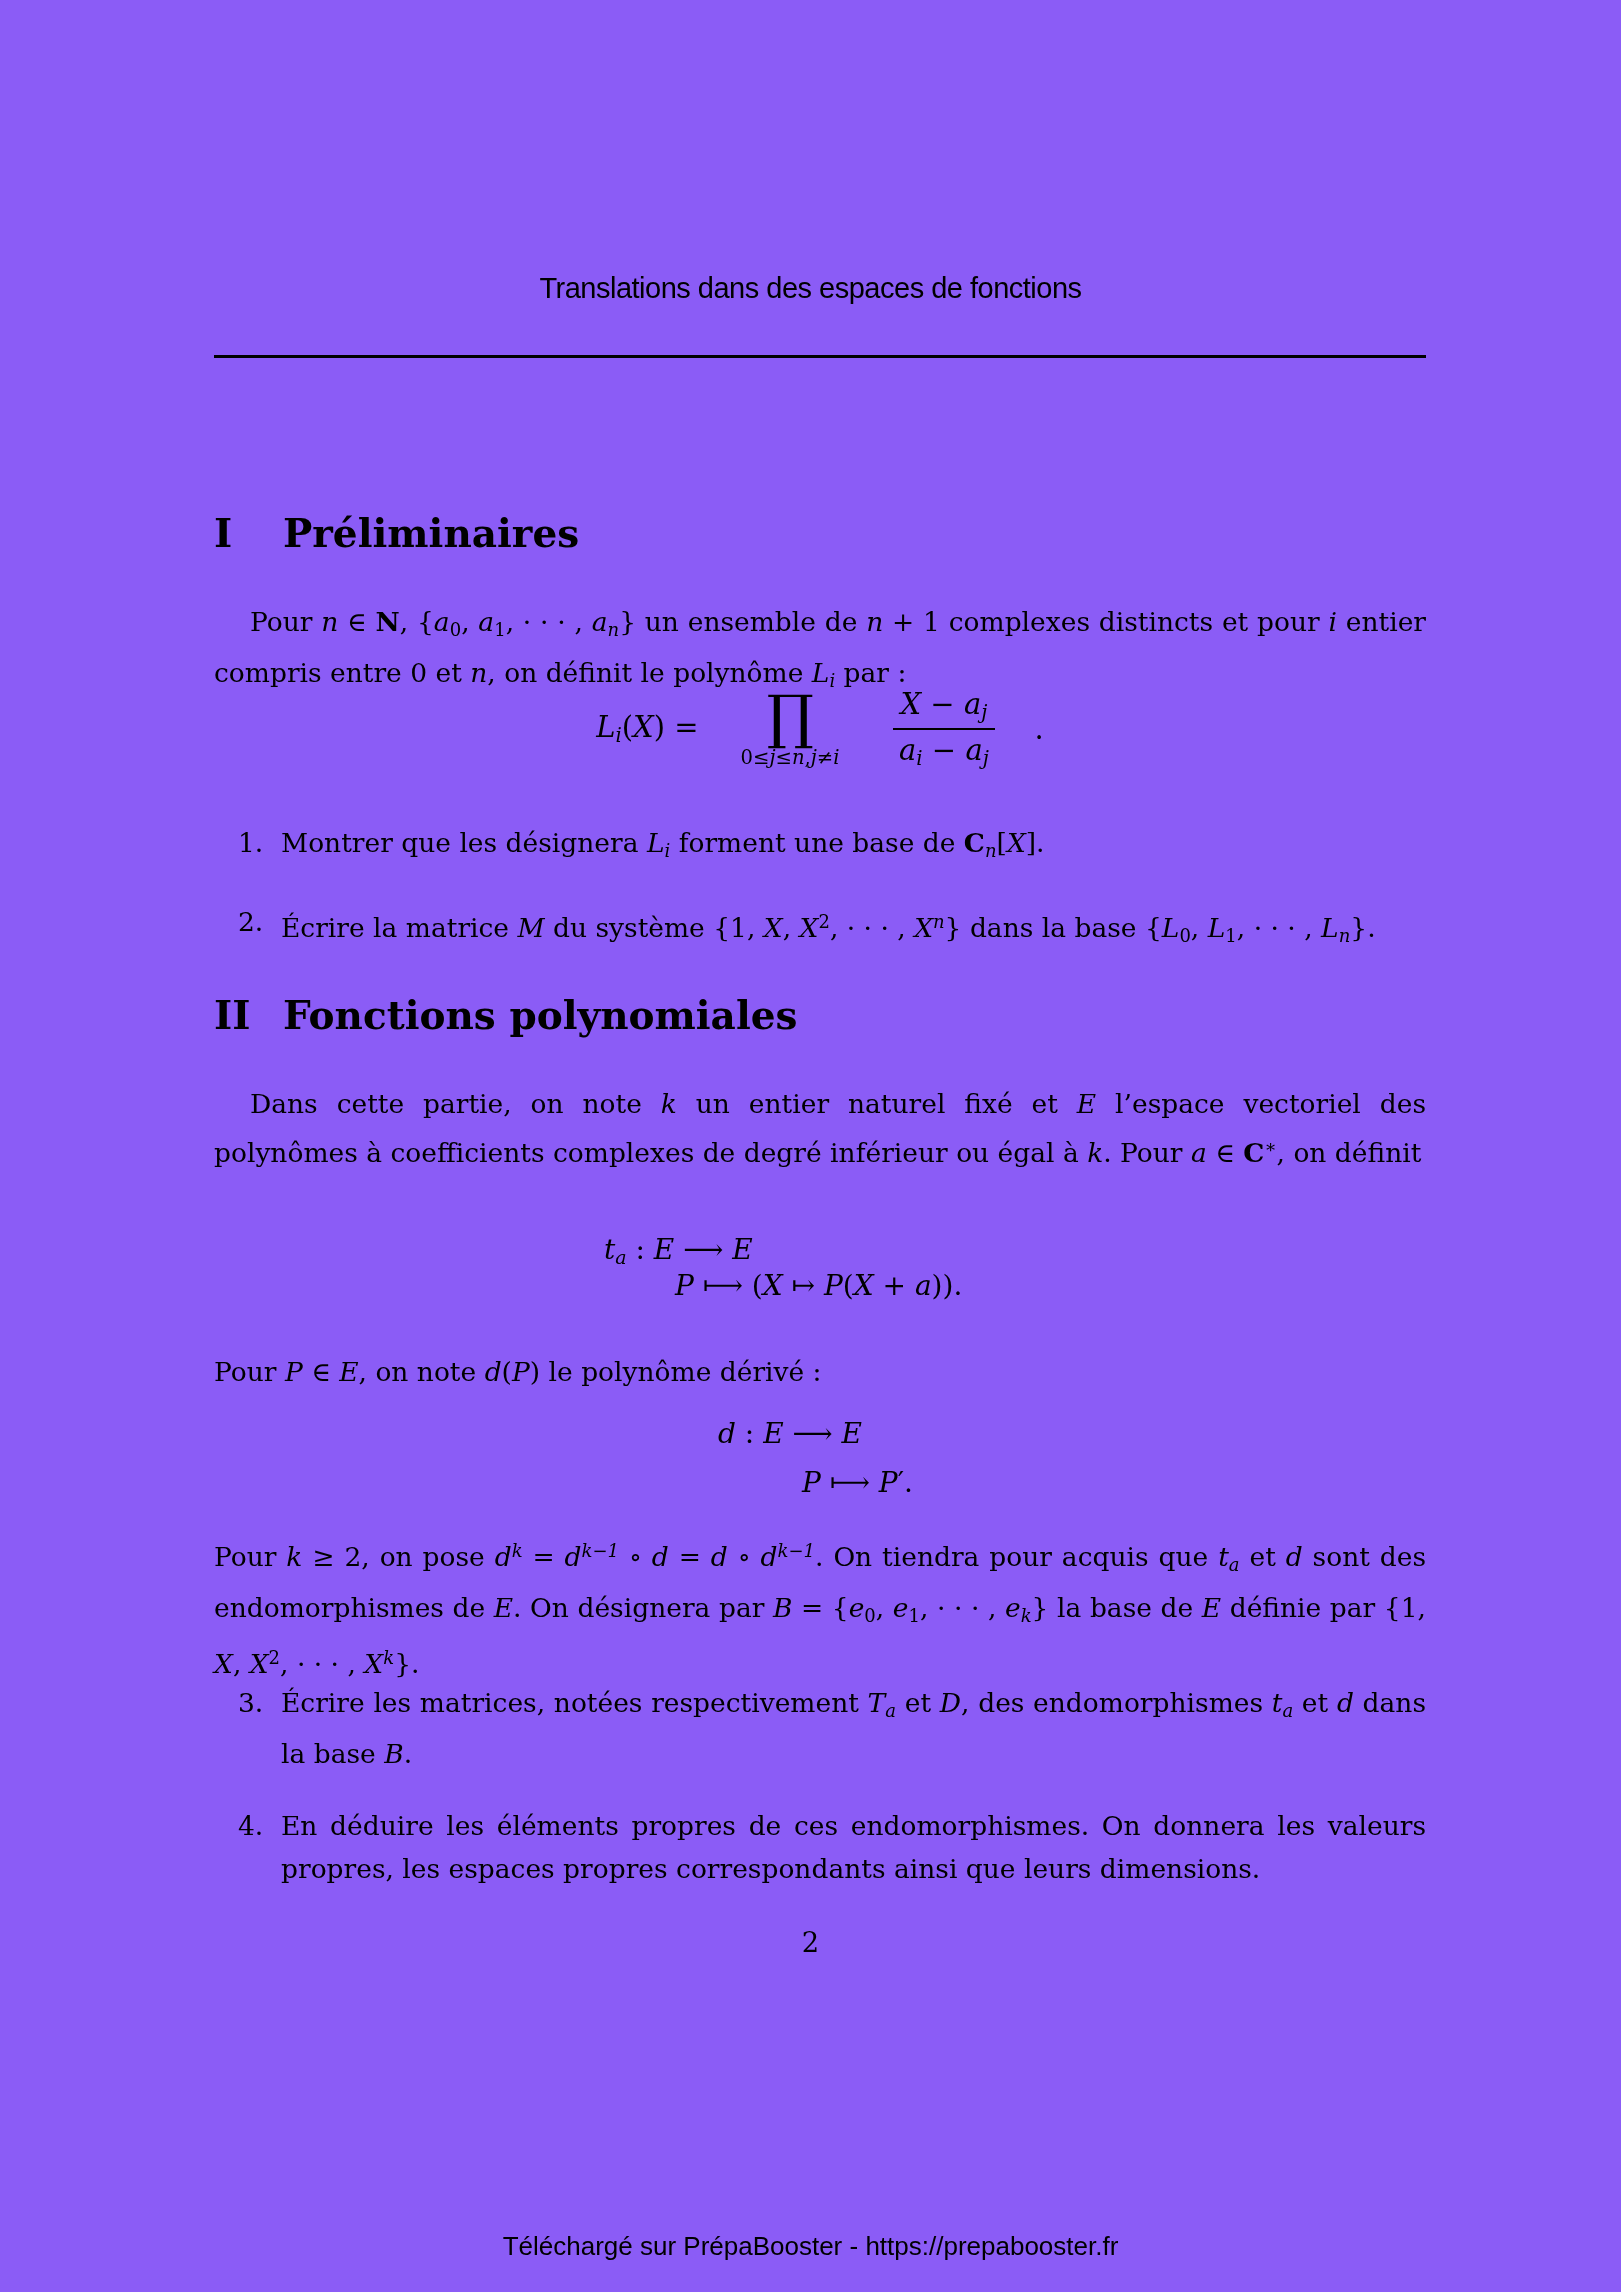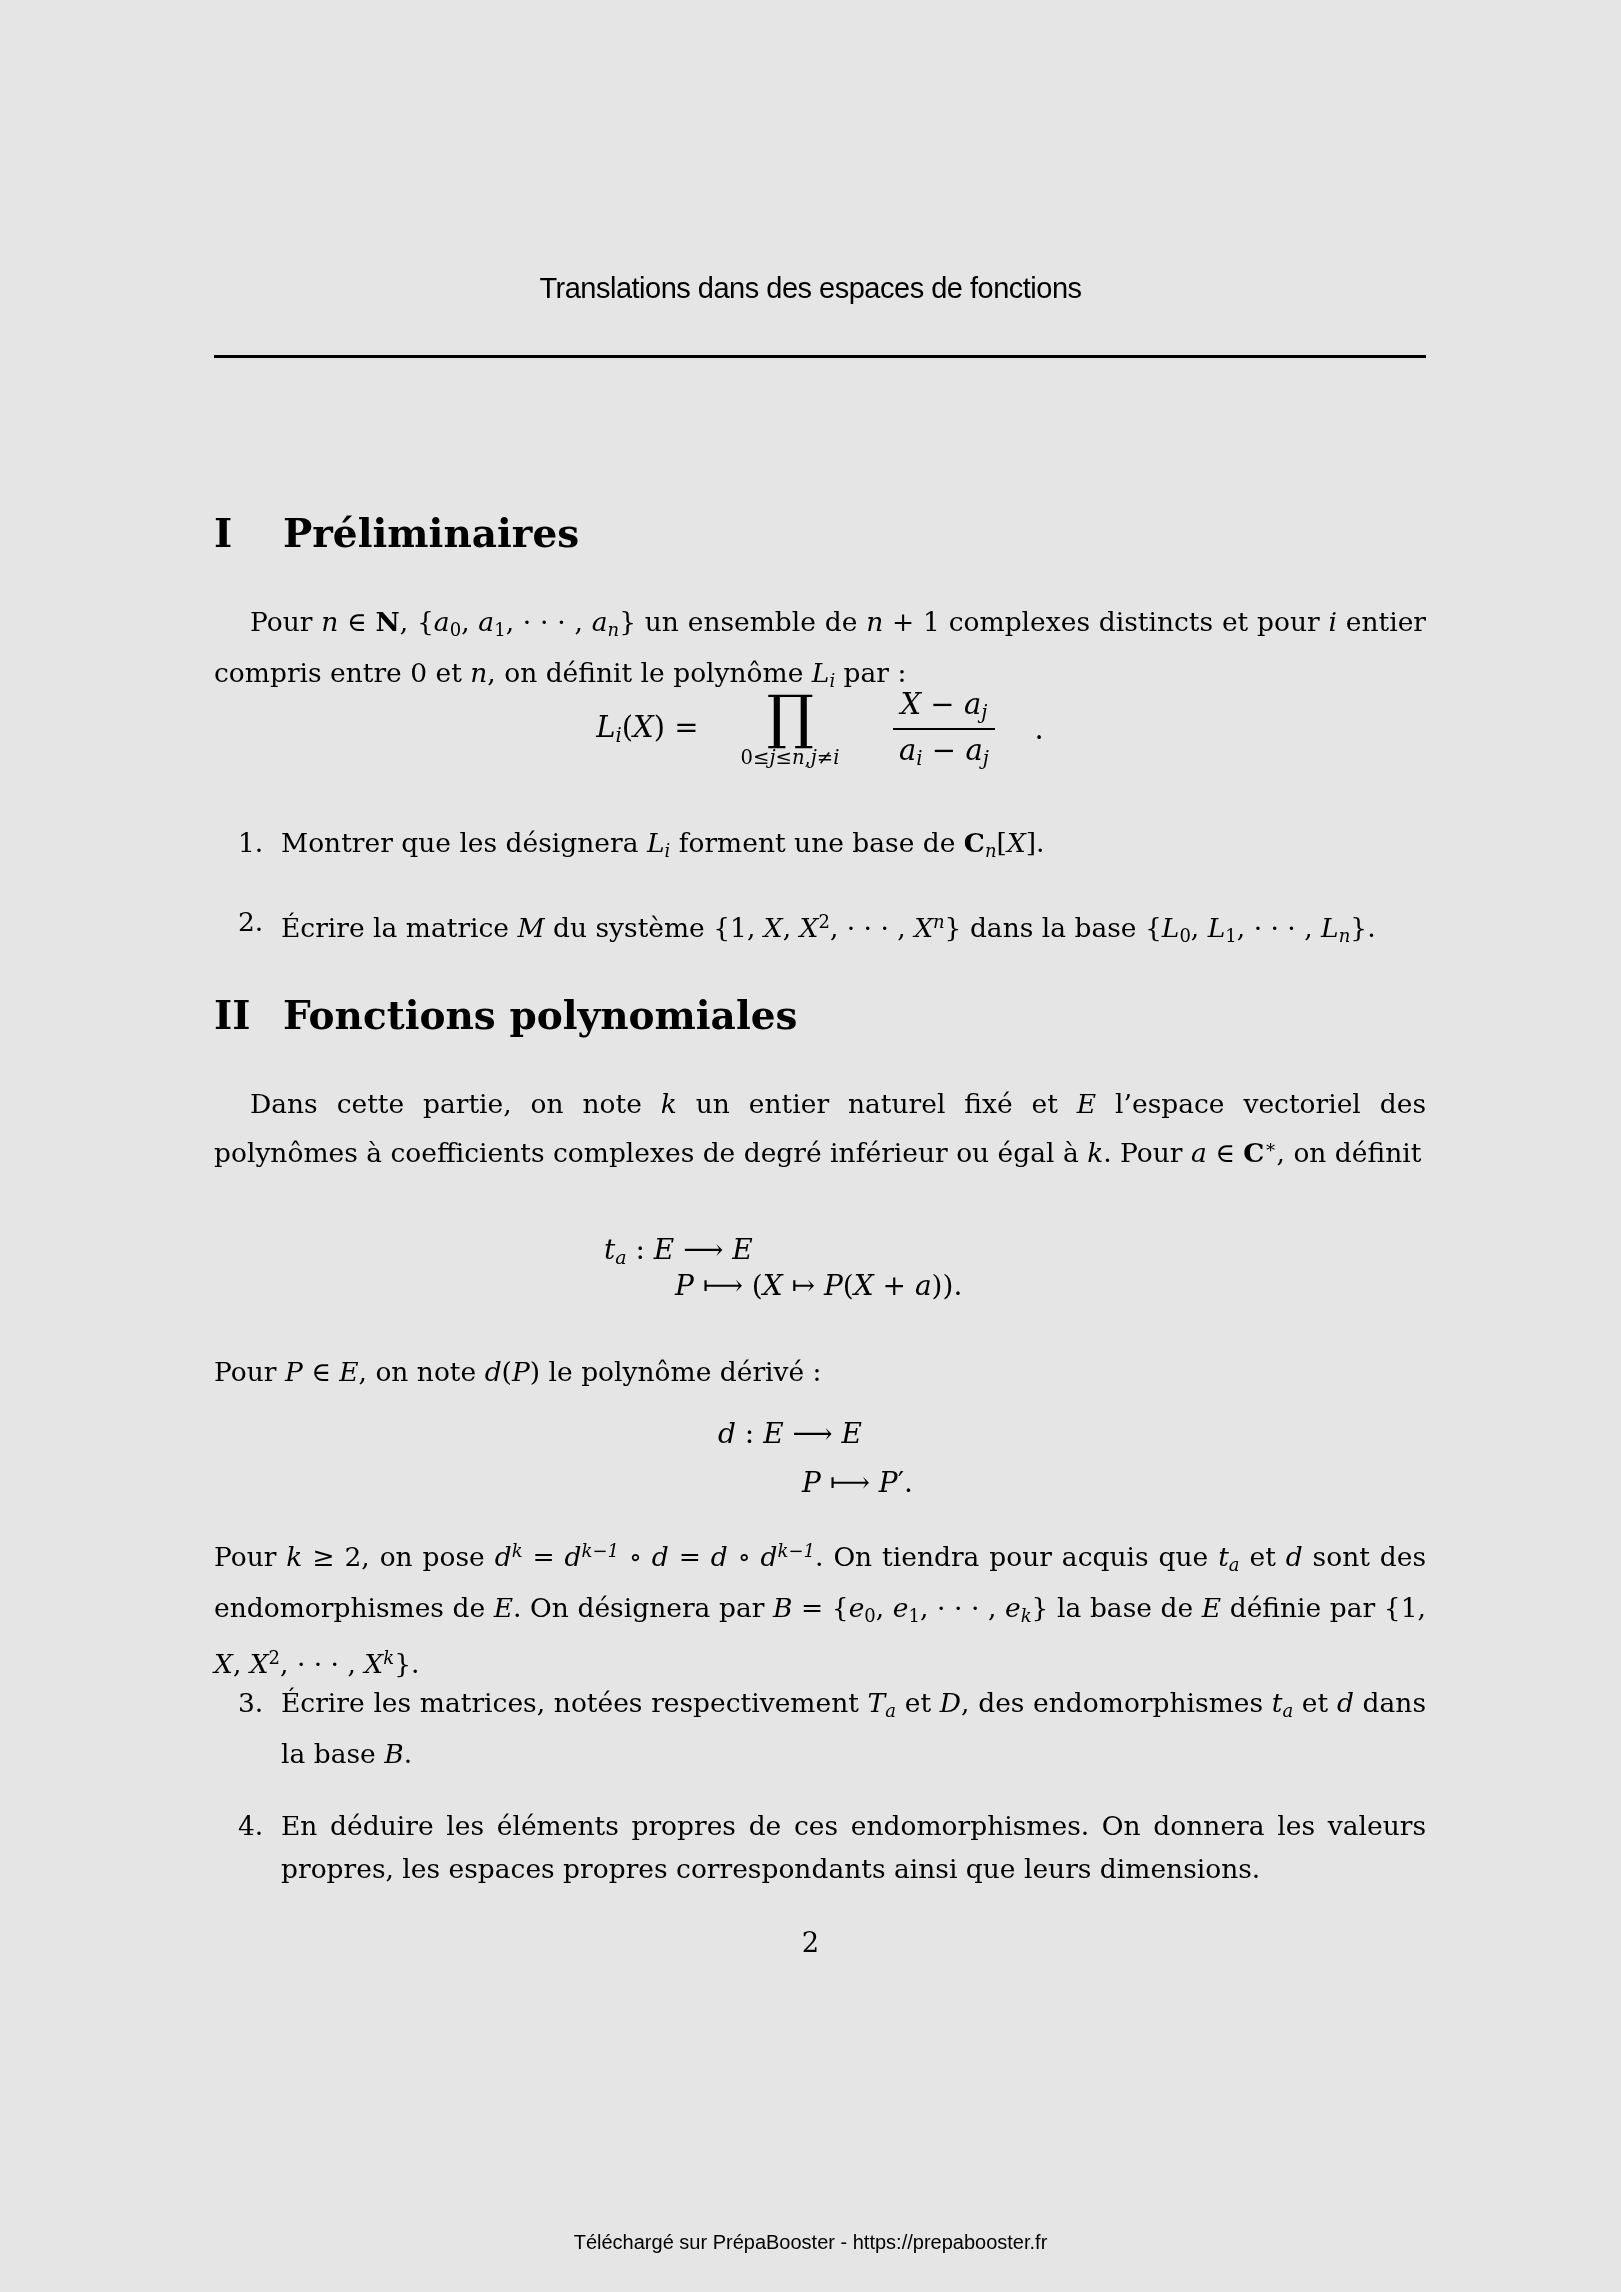--- a/index.html
+++ b/index.html
@@ -1,39 +1,39 @@
 <!DOCTYPE html>
 <html><head>
 <meta charset="utf-8">
 <style>
   html,body{margin:0;padding:0;background:#ffffff;}
   .page{
     position:relative;
     width:1621px;height:2293px;
-    background:#e5e5e5;
+    background:#8b5cf6;
     color:#000;
     font-family:"DejaVu Serif","DejaVu Sans",serif;
     overflow:hidden;
   }
   
   .header-title{
     position:absolute;top:272px;left:0;width:100%;
     text-align:center;
     font-family:"Liberation Sans","DejaVu Sans",sans-serif;
     font-size:29px;letter-spacing:-0.5px;
   }
   .rule{
     position:absolute;top:355px;left:214px;width:1212px;height:2.9px;
     background:#000;
   }
   .footer{
     position:absolute;top:2231px;left:0;width:100%;
     text-align:center;
     font-family:"Liberation Sans","DejaVu Sans",sans-serif;
-    font-size:20px;
+    font-size:26px;
   }
   .pagenum{
     position:absolute;top:1927px;left:0;width:100%;
     text-align:center;font-size:27.4px;
   }
   
   .intro{
     position:absolute;top:412px;left:0;width:100%;
     text-align:center;font-size:33px;
   }

